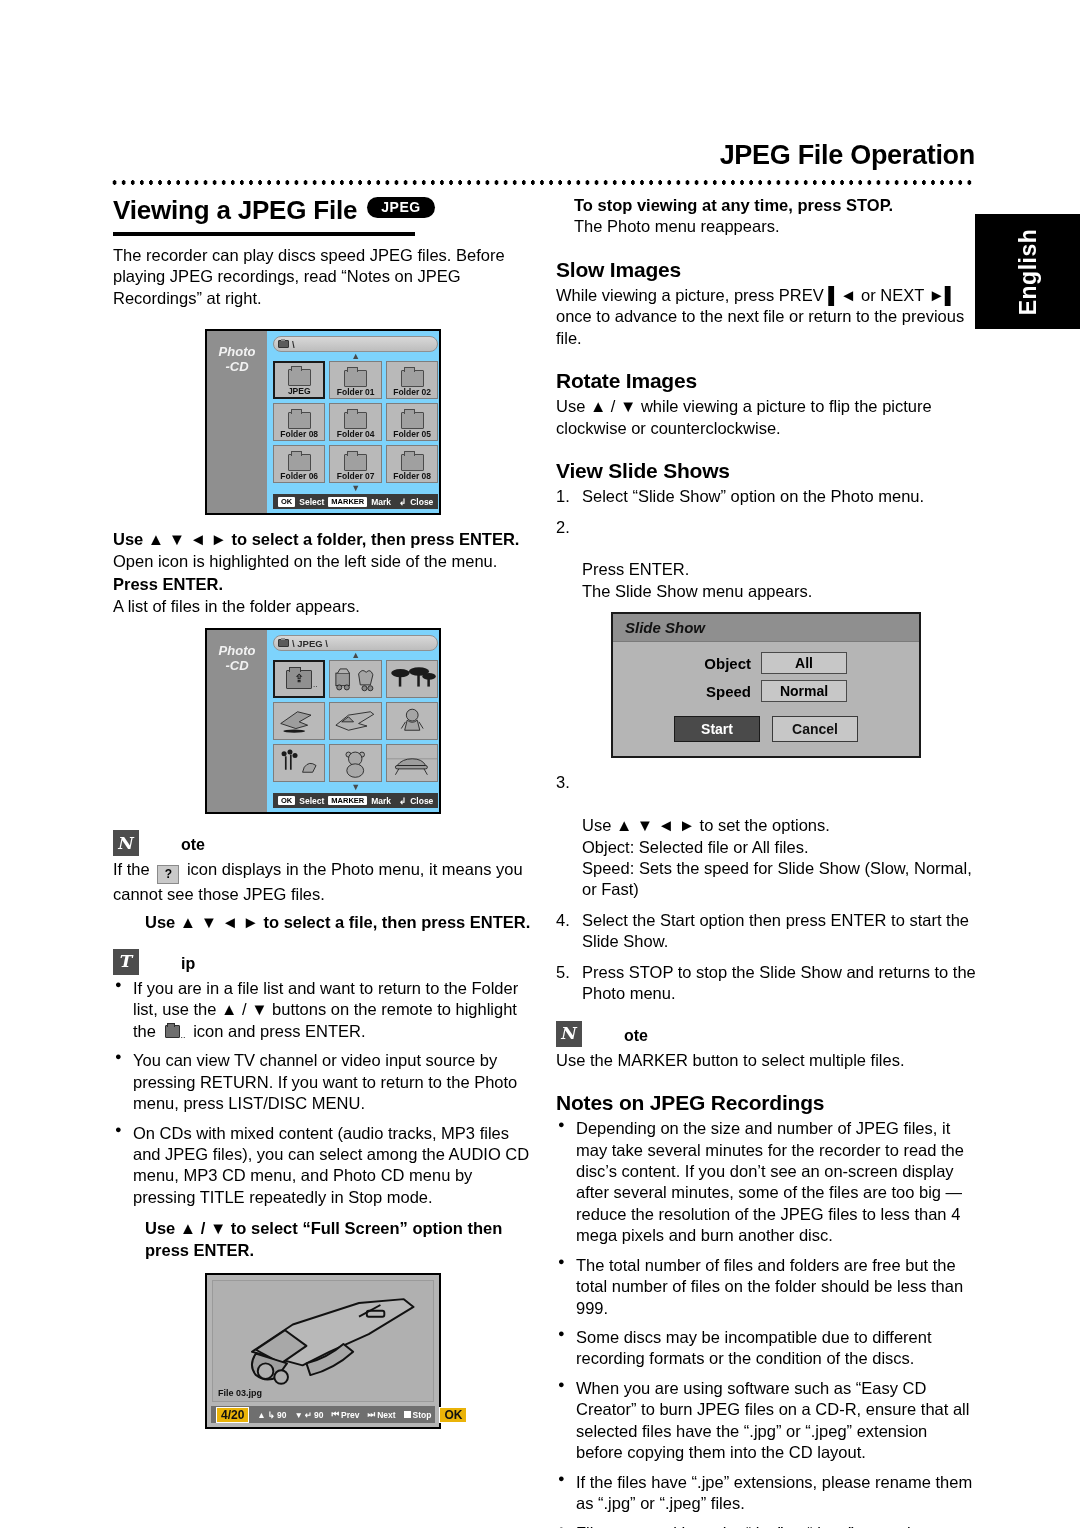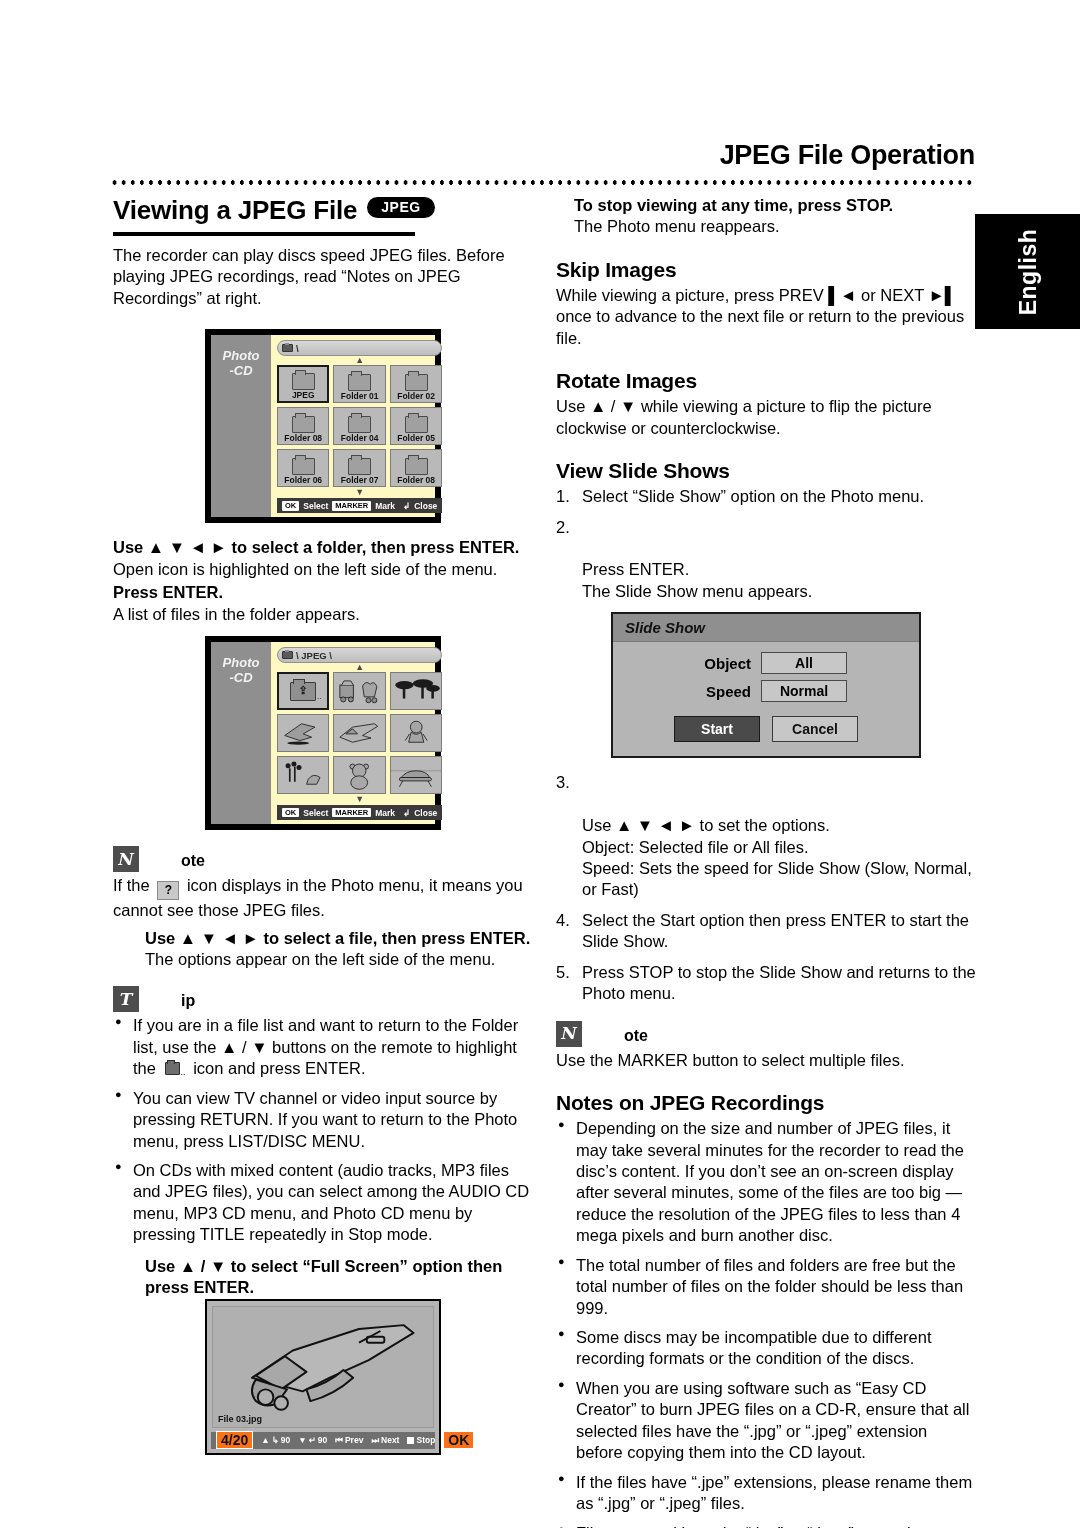--- a/index.html
+++ b/index.html
@@ -116,21 +116,21 @@
   .inline-folder-icon .f1::before {
     content:""; position:absolute; left:1px; top:-3px; width:6px; height:3px;
     background:#6e6e6e; border:1px solid #2d2d2d; border-bottom:none;
   }
   .inline-folder-icon .dots {
     position:absolute; left:16px; top:7px; font-size:9px; line-height:1;
   }
 
   
   .osd {
-    border:6px solid #000000; background:#fef9c3;
+    border:2px solid #000000; background:#7dd3fc;
     display:flex; font-family:"Liberation Sans", sans-serif;
   }
   .osd-side {
     width:60px; background:#8f8f8f; color:#f2f2f2;
     font-style:italic; font-weight:bold; font-size:13px;
     display:flex; flex-direction:column; align-items:center;
     justify-content:flex-start; padding-top:14px; line-height:1.15;
     flex:0 0 60px;
   }
   .osd-main { flex:1; padding:5px 6px 4px 6px; display:flex; flex-direction:column; }
@@ -228,22 +228,22 @@
   .fullshot-img svg { position:absolute; inset:0; width:100%; height:100%; }
   .file-label {
     position:absolute; left:5px; bottom:3px; font-size:9px; font-weight:bold; color:#111;
   }
   .fullshot-bar {
     margin:4px 4px 4px 4px; background:#6f6f6f; color:#fff;
     height:17px; display:flex; align-items:center; gap:8px;
     font-size:8.5px; font-weight:bold; padding:0 5px;
   }
   .bar-chip {
-    background:#f97316; color:#111; border:1px solid #fff;
-    font-size:14px; font-weight:bold; padding:1px 4px; line-height:1;
+    background:#eab308; color:#111; border:1px solid #fff;
+    font-size:12px; font-weight:bold; padding:1px 4px; line-height:1;
   }
   .bar-item { display:flex; align-items:center; gap:2px; white-space:nowrap; }
   .sq { display:inline-block; width:7px; height:7px; background:#fff; }
 
   .center-shot { display:flex; justify-content:center; }
 </style>
 </head>
 <body>
 
 <div class="page">
@@ -472,21 +472,20 @@
       <span class="note-word">ote</span>
     </div>
     <p class="body">
       <span>If the</span>
       <span class="qmark">?</span>
       <span>icon displays in the Photo menu, it means you cannot see those JPEG files.</span>
     </p>
 
     <div class="indent" style="margin-top:6px;">
       <div class="bold-lead">Use ▲ ▼ ◄ ► to select a file, then press ENTER.</div>
-      <p class="body">The options appear on the left side of the menu.</p>
     </div>
 
     <div class="note-head">
       <span class="note-glyph">T</span>
       <span class="note-word">ip</span>
     </div>
     <ul class="bullets">
       <li class="body">
         <span>If you are in a file list and want to return to the Folder list, use the ▲ / ▼ buttons on the remote to highlight the</span>
         <span class="inline-folder-icon">
@@ -495,21 +494,21 @@
         <span>icon and press ENTER.</span>
       </li>
       <li class="body">You can view TV channel or video input source by pressing RETURN. If you want to return to the Photo menu, press LIST/DISC MENU.</li>
       <li class="body">On CDs with mixed content (audio tracks, MP3 files and JPEG files), you can select among the AUDIO CD menu, MP3 CD menu, and Photo CD menu by pressing TITLE repeatedly in Stop mode.</li>
     </ul>
 
     <div class="indent" style="margin-top:10px;">
       <div class="bold-lead">Use ▲ / ▼ to select “Full Screen” option then press ENTER.</div>
     </div>
 
-    <div class="center-shot" style="">
+    <div class="center-shot" style="margin-top:12px;">
       <div class="fullshot">
         <div class="fullshot-img">
           <svg viewBox="0 0 226 122">
             <g fill="#b8b8b8" stroke="#111" stroke-width="2" stroke-linejoin="round">
               <path d="M40 72 L82 44 L150 22 L196 18 L206 26 L160 54 L120 72 L92 86 Z"></path>
               <path d="M44 70 L74 50 L96 66 L70 84 Z" fill="#a8a8a8"></path>
               <path d="M96 84 q22 -6 38 -20 l10 8 q-20 18 -44 24 z" fill="#a8a8a8"></path>
               <path d="M44 74 q-8 12 0 22 q10 8 22 2 l10 -14 z" fill="#9f9f9f"></path>
               <circle cx="54" cy="92" r="8" fill="#b0b0b0"></circle>
               <circle cx="70" cy="98" r="7" fill="#b0b0b0"></circle>
@@ -555,21 +554,21 @@
 
   </div>
 
   <div class="col col-right">
 
     <div class="indent" style="margin-left:18px;">
       <div class="bold-lead">To stop viewing at any time, press STOP.</div>
       <p class="body">The Photo menu reappears.</p>
     </div>
 
-    <h2 class="sub-title">Skip Images</h2>
+    <h2 class="sub-title">Slow Images</h2>
     <p class="body">While viewing a picture, press PREV ▌◄ or  NEXT ►▌ once to advance to the next file or return to the previous file.</p>
 
     <h2 class="sub-title">Rotate Images</h2>
     <p class="body">Use ▲ / ▼ while viewing a picture to flip the picture clockwise or counterclockwise.</p>
 
     <h2 class="sub-title">View Slide Shows</h2>
     <ol class="numlist">
       <li class="body">
         <span class="num">1.</span>
         <span>Select “Slide Show” option on the Photo menu.</span>

